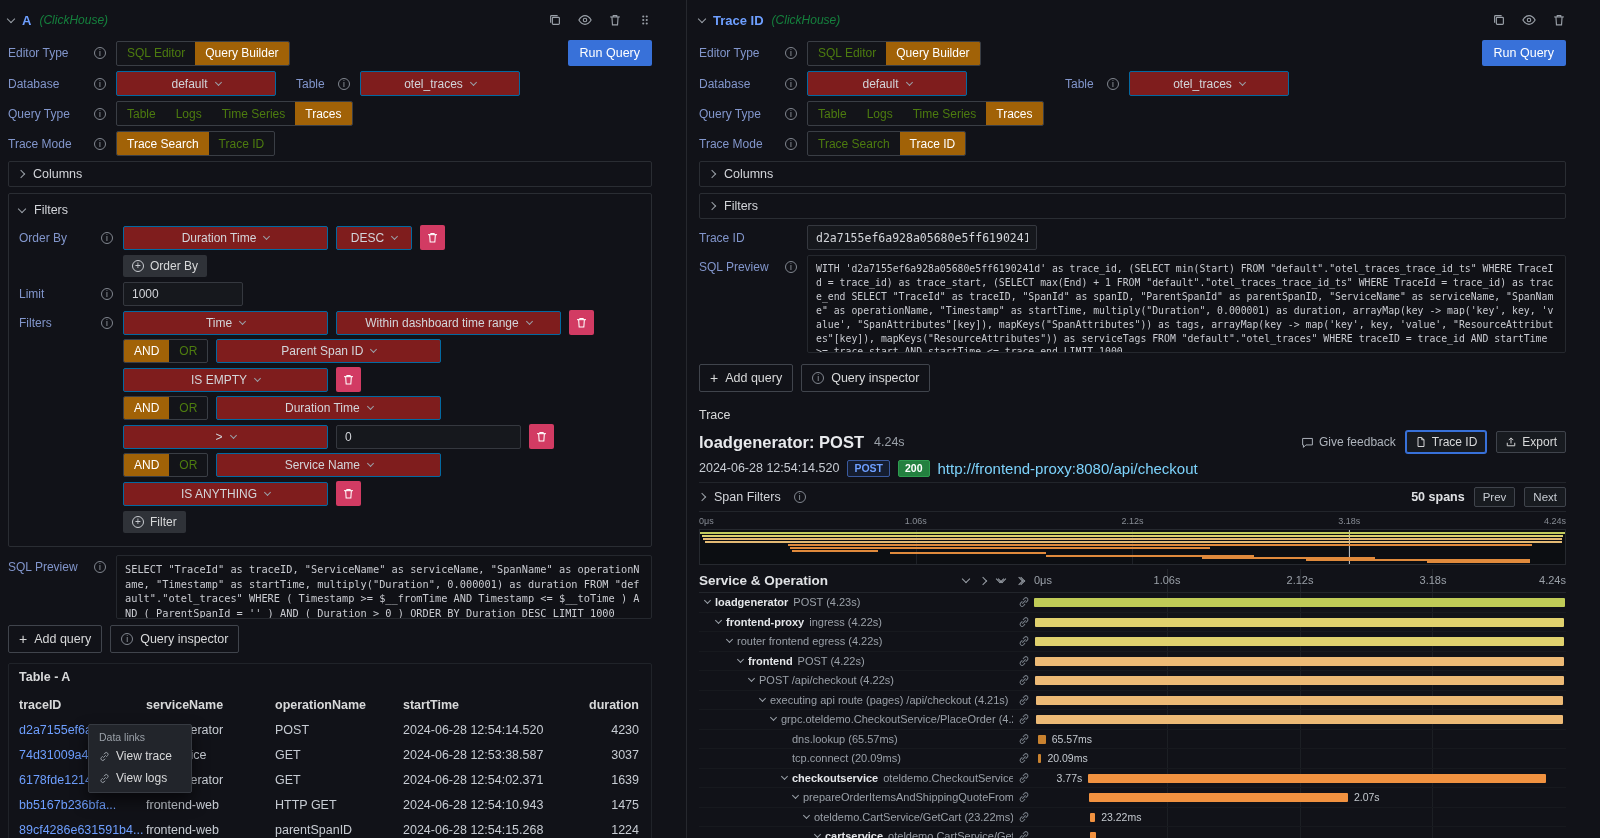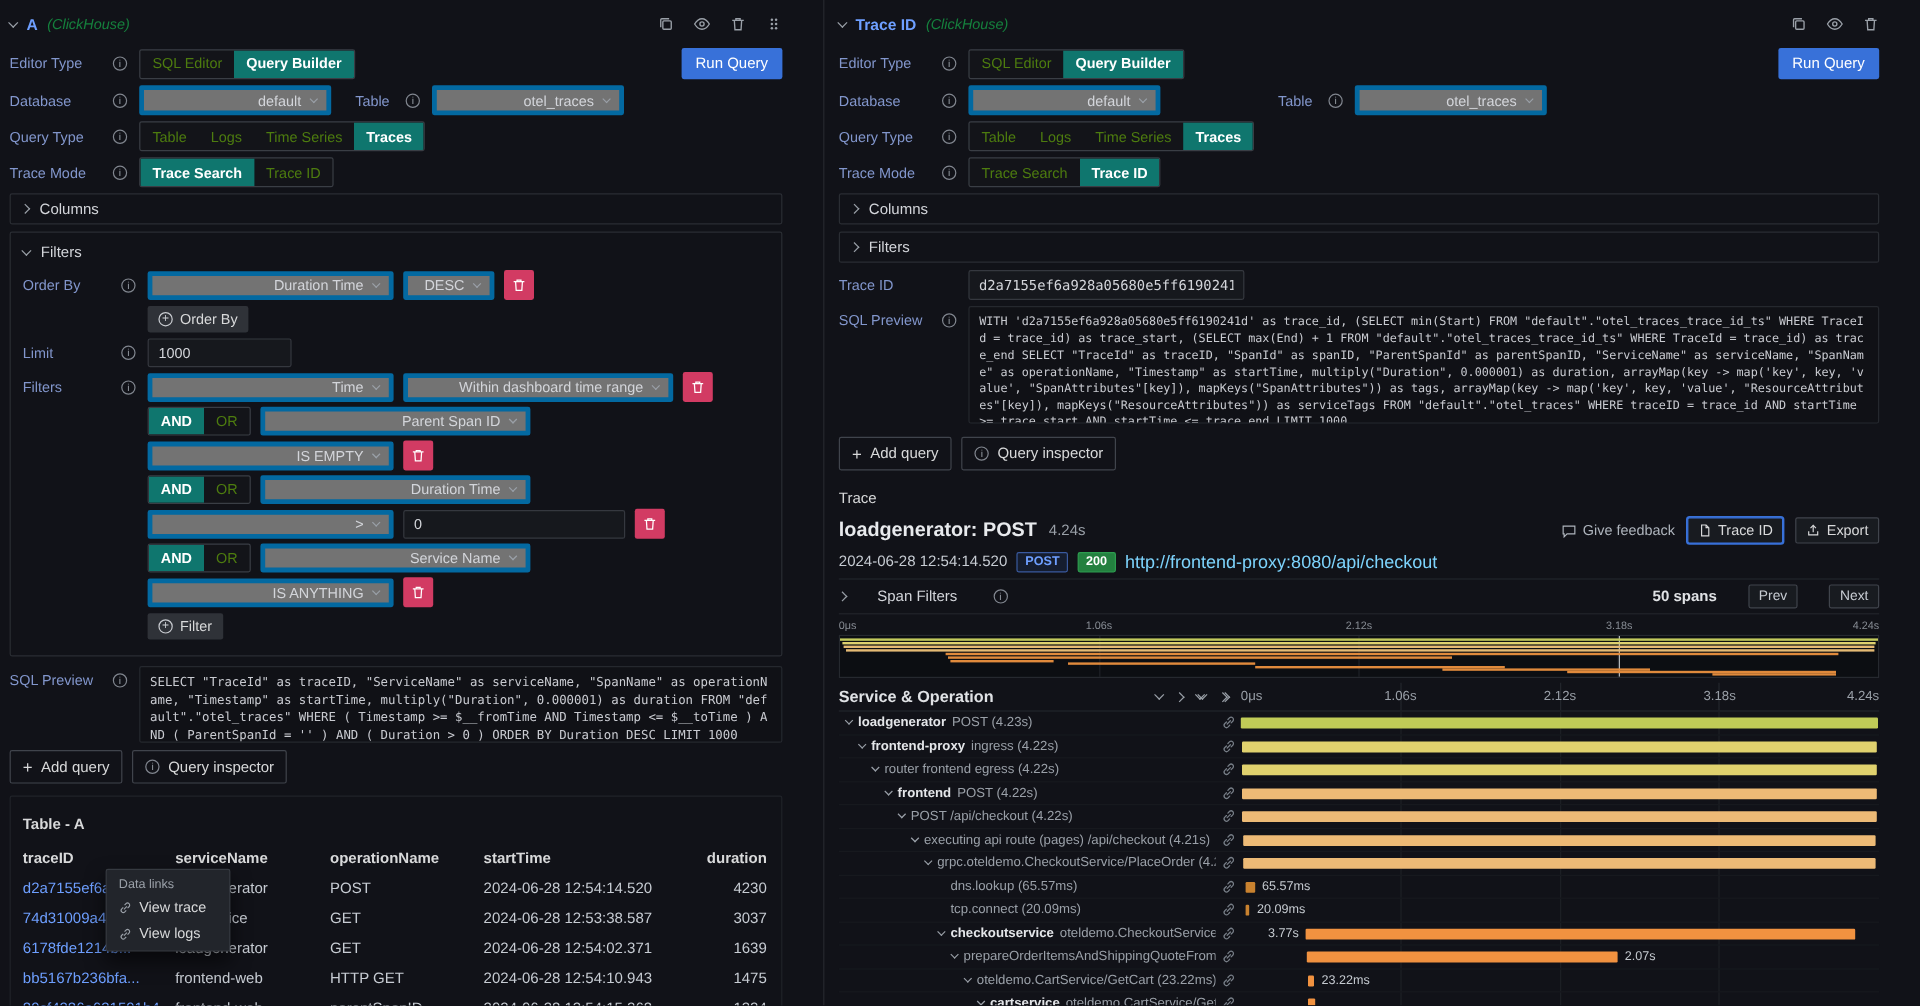--- a/index.html
+++ b/index.html
@@ -22,22 +22,22 @@
 .dblchv .chv+.chv{margin-left:-4px}
 .qrow{display:flex;align-items:center;gap:8px;margin-bottom:5px;min-height:25px}
 .qrow.top{align-items:flex-start}
 .qlabel{width:100px;min-width:100px;display:flex;align-items:center;color:#8296cc;font-size:12px;padding-right:2px}
 .qlabel .lbltxt{flex:1}
 .qlabel.auto{width:auto;min-width:56px}
 .qlabel.w96{width:96px;min-width:96px}
 .info{width:12px;height:12px;min-width:12px;border:1px solid #81868f;border-radius:50%;color:#9aa0a8;font-size:8.5px;line-height:10px;text-align:center;display:inline-block;font-style:normal;margin-left:4px}
 .seg-group{display:flex;height:25px;border:1px solid #3a3e45;border-radius:2px;background:#131419;overflow:hidden}
 .seg{display:flex;align-items:center;padding:0 10px;color:#4d7c0f;font-size:12px;white-space:nowrap;cursor:pointer}
-.seg.active{background:#0f766e;color:#fff;font-weight:700}
-.select{height:25px;background:#737373;border:4px solid #0369a1;border-radius:2px;display:flex;align-items:center;justify-content:flex-end;padding:0 8px;color:#d3d5da;gap:8px;cursor:pointer}
+.seg.active{background:#a16207;color:#fff;font-weight:400}
+.select{height:25px;background:#7f1d1d;border:1px solid #0369a1;border-radius:2px;display:flex;align-items:center;justify-content:center;padding:0 8px;color:#d3d5da;gap:8px;cursor:pointer}
 .select .chv{width:5px;height:5px}
 .input{height:25px;background:#16181d;border:1px solid #35383f;border-radius:2px;color:#d3d5da;padding:0 8px;font-family:inherit;font-size:12px}
 .input.mono{font-family:"DejaVu Sans Mono",monospace;font-size:11.5px}
 .w76{width:76px}.w120{width:120px}.w160{width:160px}.w185{width:185px}.w205{width:205px}.w225{width:225px}.w230{width:230px}
 .btn-blue{margin-left:auto;height:26px;padding:0 12px;background:#3871d9;border:none;border-radius:2px;color:#fff;font-size:12.5px;font-weight:500;font-family:inherit;cursor:pointer}
 .btn-pink{width:25px;height:25px;min-width:25px;background:#d23b63;border:none;border-radius:2px;display:flex;align-items:center;justify-content:center;cursor:pointer}
 .btn-pink svg{width:13px;height:13px;stroke:#fff;fill:none;stroke-width:1.3}
 .btn-grey{height:22px;padding:0 9px;background:#2f3238;border:none;border-radius:2px;color:#d8d9da;display:flex;align-items:center;gap:6px;font-size:12px;font-family:inherit;cursor:pointer}
 .pcirc{width:12px;height:12px;border:1px solid #c9ccd1;border-radius:50%;font-size:10px;line-height:10px;text-align:center;display:inline-block;color:#c9ccd1}
 .collapse-box{height:26px;border:1px solid #2a2d33;border-radius:2px;display:flex;align-items:center;gap:9px;padding:0 9px;color:#d3d5da;margin-bottom:6px;cursor:pointer;font-size:12.5px}
@@ -47,21 +47,21 @@
 .frow .select,.frow .input{height:24px}
 .frow .seg-group{height:24px}
 .frow.ind{margin-left:104px}
 .code{flex:1;background:#101116;border:1px solid #25282e;border-radius:2px;padding:6px 8px;font-family:"DejaVu Sans Mono",monospace;font-size:10.3px;line-height:1.42;color:#c9cbd1;white-space:pre-wrap;word-break:break-all;overflow:hidden}
 .code.left-code{max-height:64px}
 .code.right-code{max-height:98px;font-size:9.8px}
 .footer-row{display:flex;gap:8px;margin:6px 0 10px}
 .outline-btn{height:28px;padding:0 10px;background:transparent;border:1px solid #40444c;border-radius:2px;color:#d8d9da;display:flex;align-items:center;gap:7px;font-size:12.5px;font-family:inherit;cursor:pointer}
 .plus{font-size:14px;line-height:12px;color:#d8d9da}
 .table-panel{margin-top:2px;border:1px solid #202329;border-radius:2px;padding:6px 10px 0;height:182px;overflow:hidden}
-.tp-title{font-weight:700;font-size:12.5px;color:#d8d9da;margin:10px 0 8px}
+.tp-title{font-weight:700;font-size:12.5px;color:#d8d9da;margin:0 0 8px}
 .thead,.trow{display:grid;grid-template-columns:127px 129px 128px 186px 1fr;align-items:center;height:25px}
 .tcell{font-size:12.5px;color:#c7ccd3;white-space:nowrap;overflow:hidden;padding-right:6px}
 .tcell.th{font-weight:700;color:#d8d9da}
 .thead .tcell:last-child,.trow .tcell:last-child{text-align:right;padding-right:2px}
 .tcell.link{color:#6e9fff;cursor:pointer}
 .ctx-menu{position:absolute;left:88px;top:724px;width:104px;background:#22252b;border:1px solid #363a41;border-radius:2px;box-shadow:0 8px 16px rgba(0,0,0,.55);z-index:20;padding:3px 0}
 .ctx-title{font-size:10.5px;color:#9aa0a8;padding:3px 10px 2px}
 .ctx-item{display:flex;align-items:center;gap:6px;padding:4px 10px;color:#d8d9da;font-size:12px;cursor:pointer}
 .ctx-item svg{width:11px;height:11px;stroke:#9aa0a8;fill:none;stroke-width:1.4}
 .trace-panel{display:flex;flex-direction:column;flex:1;min-height:0;margin-top:6px}
@@ -73,21 +73,21 @@
 .feedback svg{width:13px;height:13px;stroke:currentColor;fill:none;stroke-width:1.2}
 .hdr-btn{height:22px;display:flex;align-items:center;gap:5px;padding:0 8px;background:#181b20;border:1px solid #40444c;border-radius:2px;color:#d8d9da;font-size:12px;font-family:inherit;cursor:pointer}
 .hdr-btn.focus{box-shadow:0 0 0 1px #3871d9;border-color:#3871d9}
 .hdr-btn svg{width:12px;height:12px;stroke:currentColor;fill:none;stroke-width:1.3}
 .trace-sub{display:flex;align-items:center;gap:8px;height:24px;margin-bottom:2px}
 .ts{color:#c7ccd3;font-size:12.5px}
 .chip{font-size:10.5px;font-weight:700;padding:0 6px;border-radius:2px;line-height:15px}
 .chip.blue{color:#6e9fff;border:1px solid #3a5a9f;background:rgba(61,113,217,.12)}
 .chip.green{color:#fff;background:#23803f;border:1px solid #2d9c4f}
 .url{color:#7dd3fc;font-size:15px;overflow:hidden;white-space:nowrap}
-.span-filters{display:flex;align-items:center;gap:26px;height:30px;border-top:1px solid #22252b;border-bottom:1px solid #22252b;color:#d3d5da;font-size:12.5px}
+.span-filters{display:flex;align-items:center;gap:9px;height:30px;border-top:1px solid #22252b;border-bottom:1px solid #22252b;color:#d3d5da;font-size:12.5px}
 .span-count{margin-left:auto;font-weight:700;font-size:12.5px;color:#e0e2e5}
 .mini-btn{height:20px;padding:0 8px;background:#181b20;border:1px solid #40444c;border-radius:2px;color:#c7ccd3;font-size:11.5px;font-family:inherit;cursor:pointer}
 .mm-labels{position:relative;height:13px;margin-top:4px;font-size:9px;color:#878c94}
 .tick{position:absolute;top:0;transform:translateX(-50%);white-space:nowrap}
 .tick.first{left:0;transform:none}
 .tick.last{right:0;left:auto;transform:none}
 .mm-canvas{position:relative;height:36px;background:#0c0e12;border:1px solid #26292f;overflow:hidden;background-image:linear-gradient(#1d2026,#1d2026),linear-gradient(#1d2026,#1d2026),linear-gradient(#1d2026,#1d2026);background-size:1px 100%;background-repeat:no-repeat;background-position:25% 0,50% 0,75% 0}
 .mm-bar{position:absolute;height:2px}
 .mm-cross{position:absolute;left:75%;top:0;bottom:0;width:1px;background:#d0d3d7;opacity:.85}
 .axis-row{display:flex;height:24px;align-items:center;border-bottom:1px solid #22252b;margin-top:4px}

